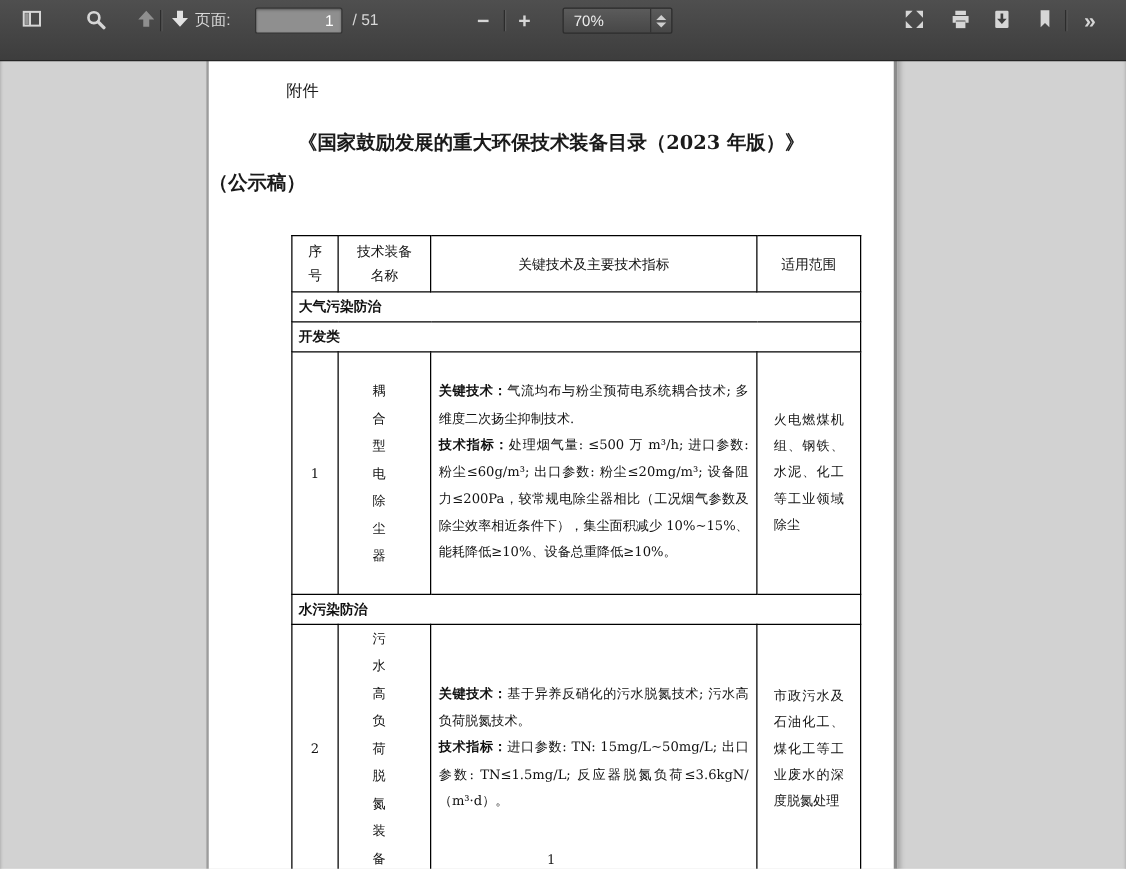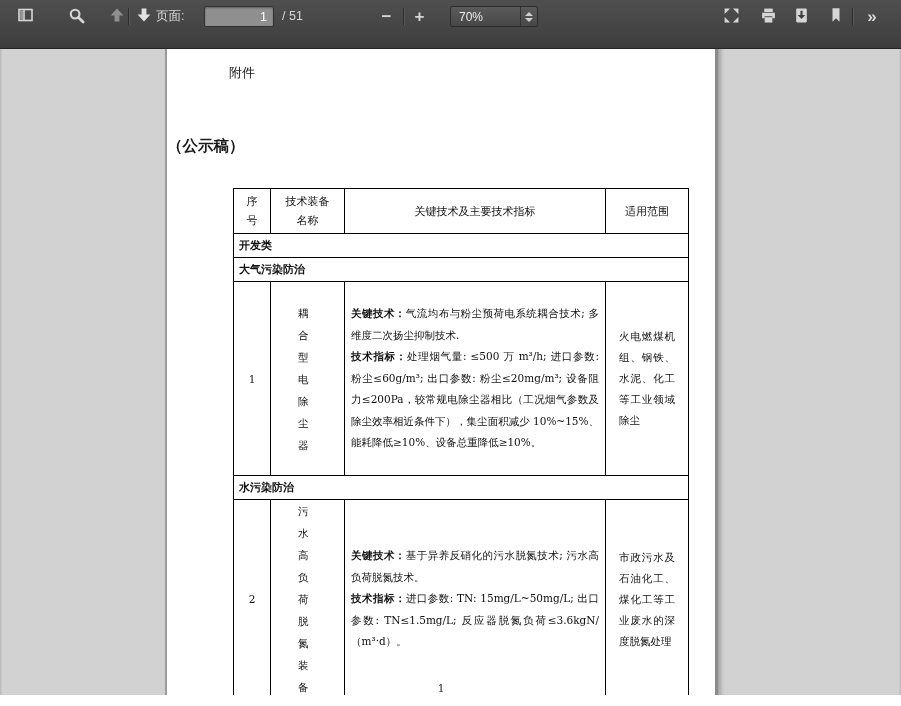--- a/index.html
+++ b/index.html
@@ -238,20 +238,21 @@
 
   <button class="tbtn" style="left:858px">
     <span class="more-btn">»</span>
   </button>
 </div>
 
 <div class="viewer">
   <div class="page">
 
     <div class="attachment">附件</div>
+    <div class="doc-title">《国家鼓励发展的重大环保技术装备目录（2023 年版）》</div>
     <div class="doc-subtitle">（公示稿）</div>
 
     <div class="doc-table-wrap">
       <table class="doc-table">
         <colgroup>
           <col style="width:37px">
             <col style="width:74px">
             <col style="width:261px">
             <col style="width:83px">
         </colgroup>
@@ -262,24 +263,24 @@
             <div>号</div>
           </th>
           <th>
             <div>技术装备</div>
             <div>名称</div>
           </th>
           <th>关键技术及主要技术指标</th>
           <th>适用范围</th>
         </tr>
         <tr class="cat-row">
+          <td colspan="4">大气污染防治</td>
+        </tr>
+        <tr class="cat-row">
           <td colspan="4">开发类</td>
-        </tr>
-        <tr class="cat-row">
-          <td colspan="4">大气污染防治</td>
         </tr>
         <tr class="row-1">
           <td class="no-cell">1</td>
           <td class="name-cell">
             <div class="inner">耦合型电除尘器</div>
           </td>
           <td class="kt-cell">
             <p><b>关键技术：</b><span>气流均布与粉尘预荷电系统耦合技术; 多维度二次扬尘抑制技术.</span></p>
             <p><b>技术指标：</b><span>处理烟气量: ≤500 万 m³/h; 进口参数: 粉尘≤60g/m³; 出口参数: 粉尘≤20mg/m³; 设备阻力≤200Pa，较常规电除尘器相比（工况烟气参数及除尘效率相近条件下），集尘面积减少 10%~15%、能耗降低≥10%、设备总重降低≥10%。</span></p>
           </td>

